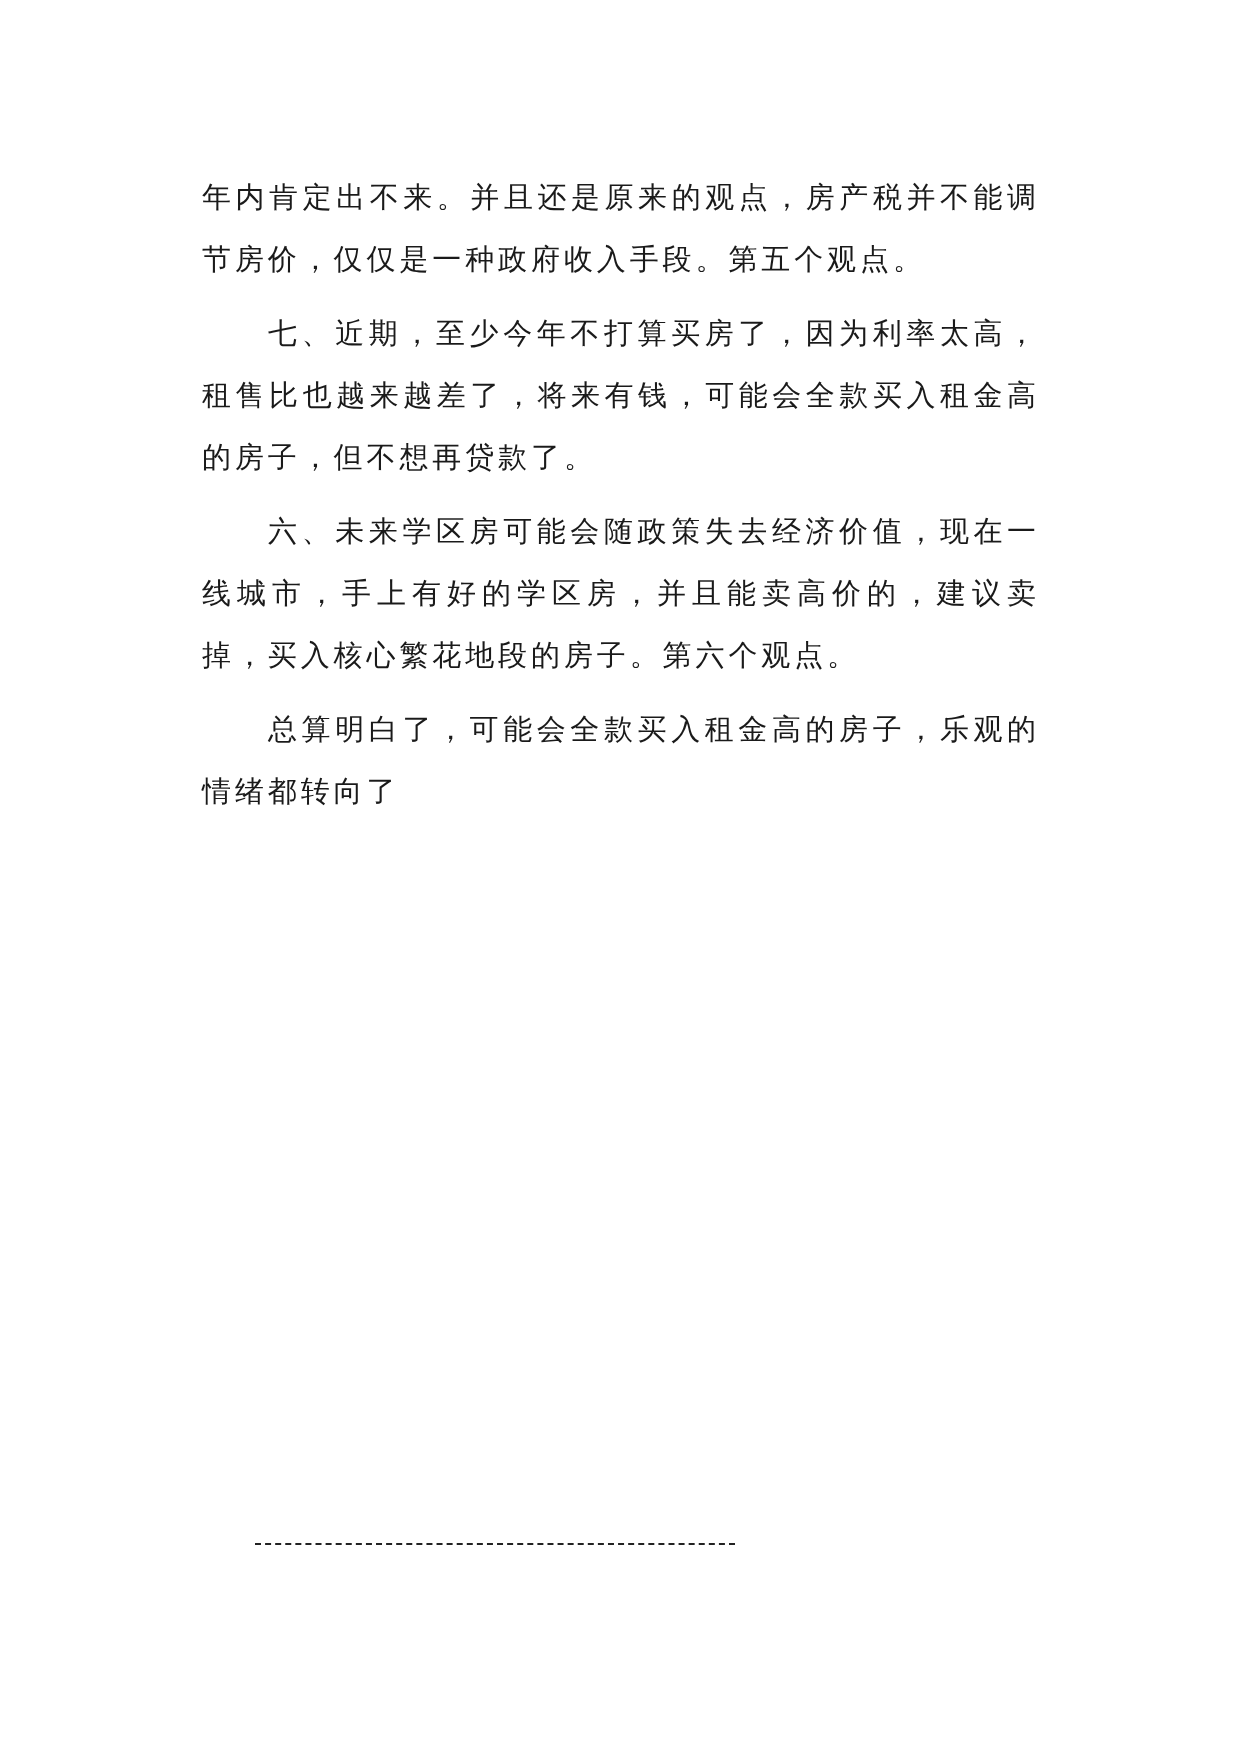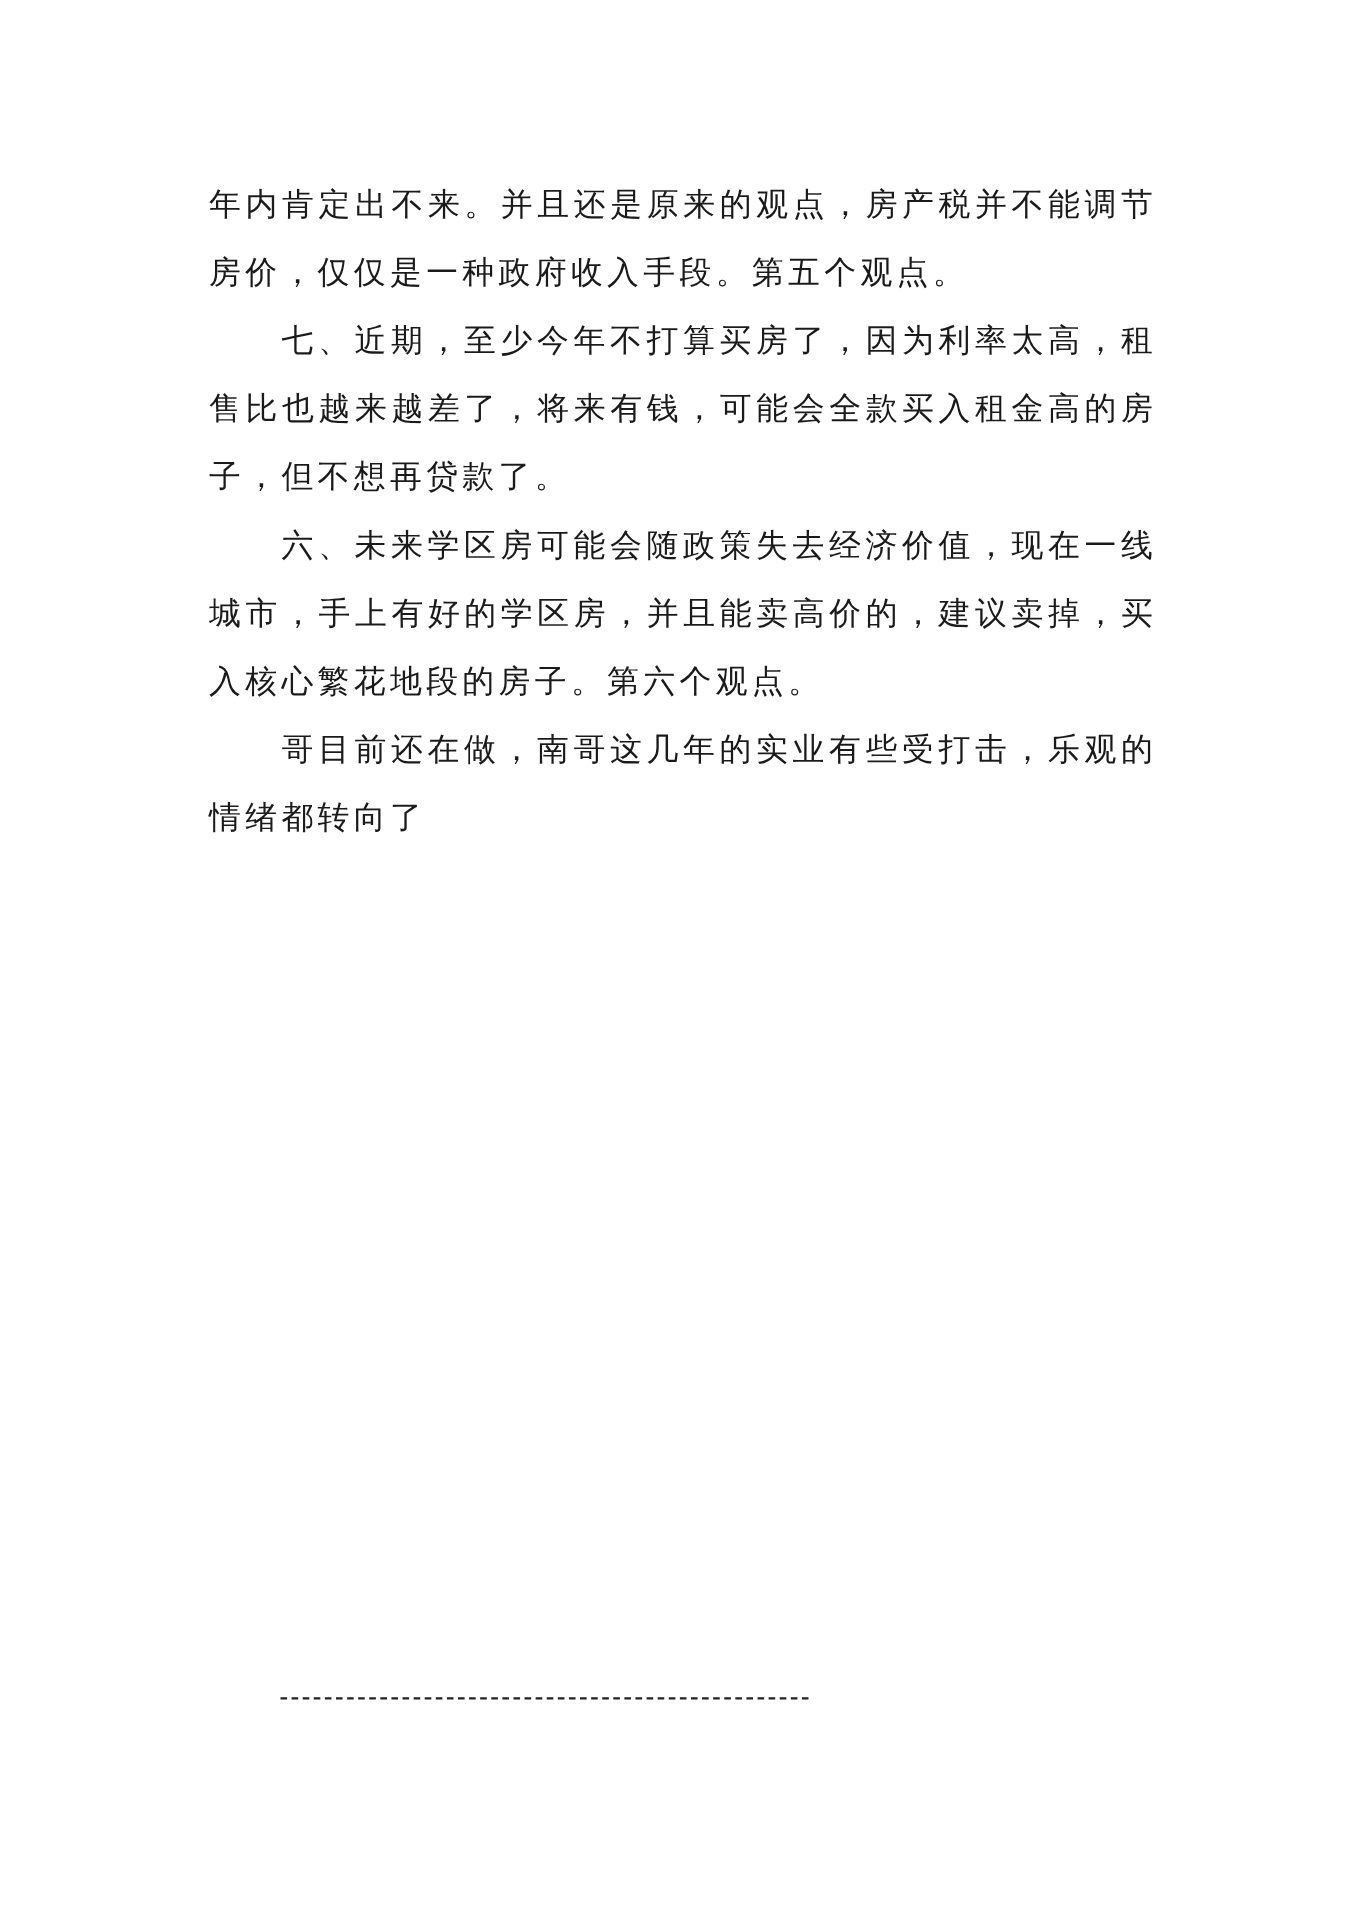--- a/index.html
+++ b/index.html
@@ -15,21 +15,21 @@
       font-family: "DejaVu Serif", "Liberation Serif", serif;
       color: #1a1a1a;
     }
     .page {
       position: absolute;
       left: 190px;
       top: 154px;
       width: 862px;
     }
     .para {
-      margin: 0;
+      margin: 12px;
       font-size: 29px;
       line-height: 62px;
       letter-spacing: 3.9px;
       text-align: justify;
       text-align-last: left;
       word-break: break-all;
       text-indent: 66px;
     }
     .para.no-indent {
       text-indent: 0;
@@ -43,16 +43,16 @@
       border-top: 2px dashed #222;
     }
   </style>
 </head>
 <body>
 
 <div class="page">
   <p class="para no-indent">年内肯定出不来。并且还是原来的观点，房产税并不能调节房价，仅仅是一种政府收入手段。第五个观点。</p>
   <p class="para">七、近期，至少今年不打算买房了，因为利率太高，租售比也越来越差了，将来有钱，可能会全款买入租金高的房子，但不想再贷款了。</p>
   <p class="para">六、未来学区房可能会随政策失去经济价值，现在一线城市，手上有好的学区房，并且能卖高价的，建议卖掉，买入核心繁花地段的房子。第六个观点。</p>
-  <p class="para">哥目前还在做，南哥这几年的实业有些受打击，乐观的情绪都转向了</p>
+  <p class="para">总算明白了，可能会全款买入租金高的房子，乐观的情绪都转向了</p>
 </div>
 
 <div class="divider"></div>
 
 </body></html>

